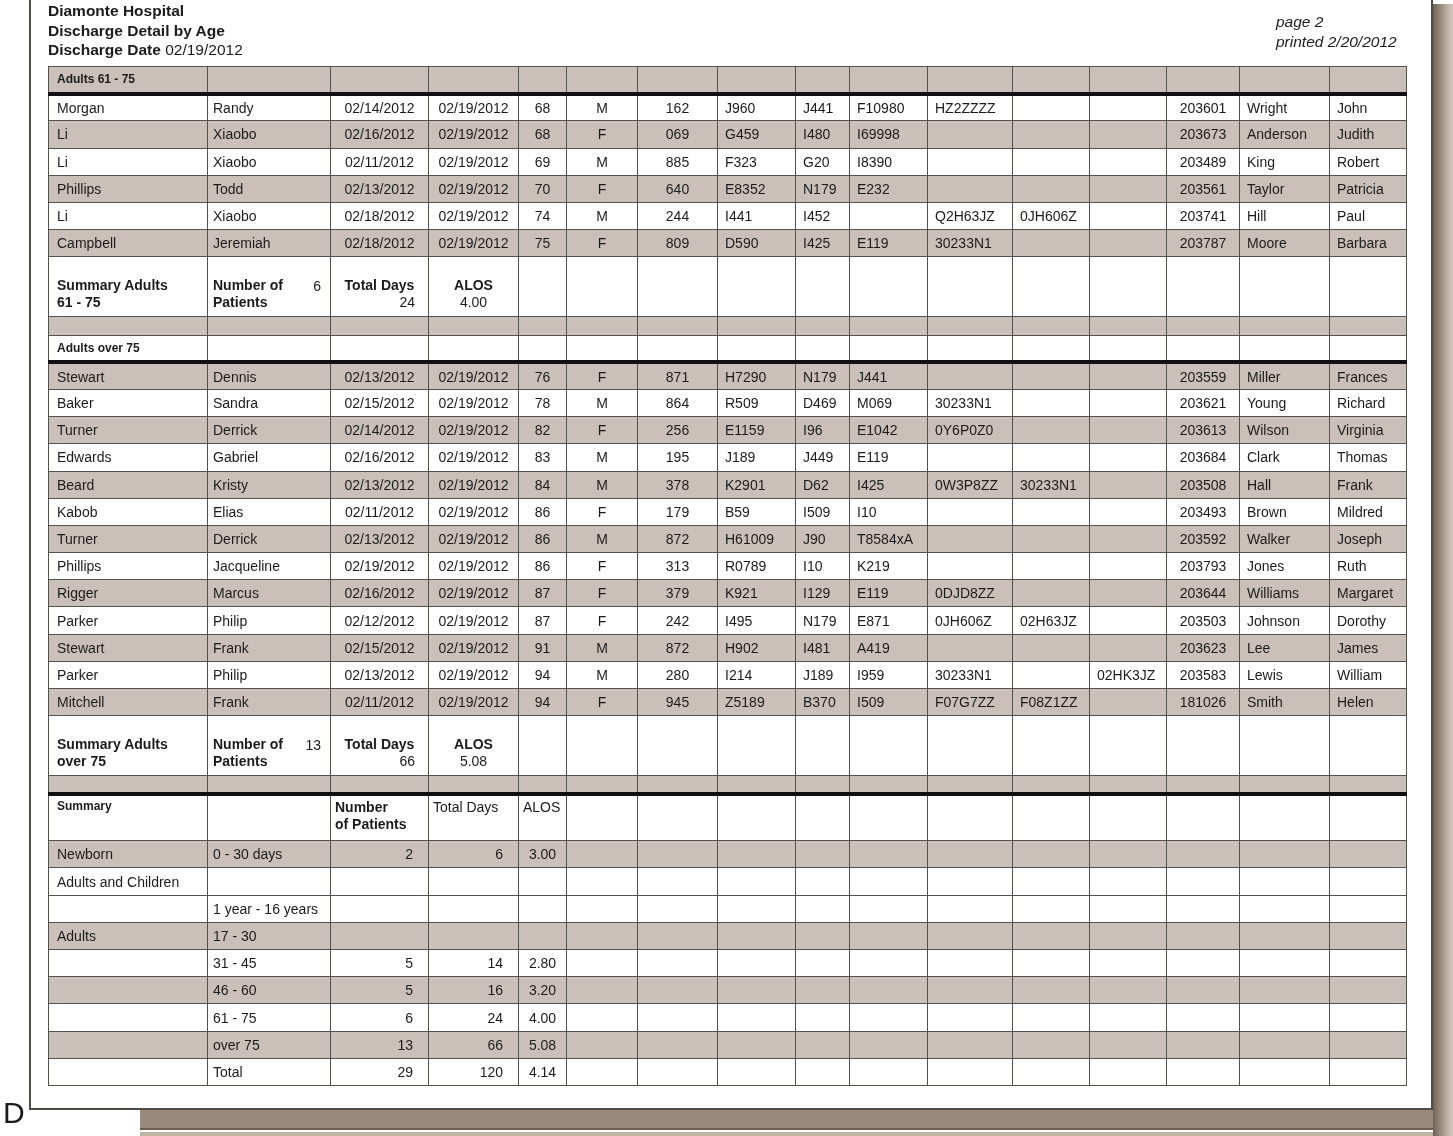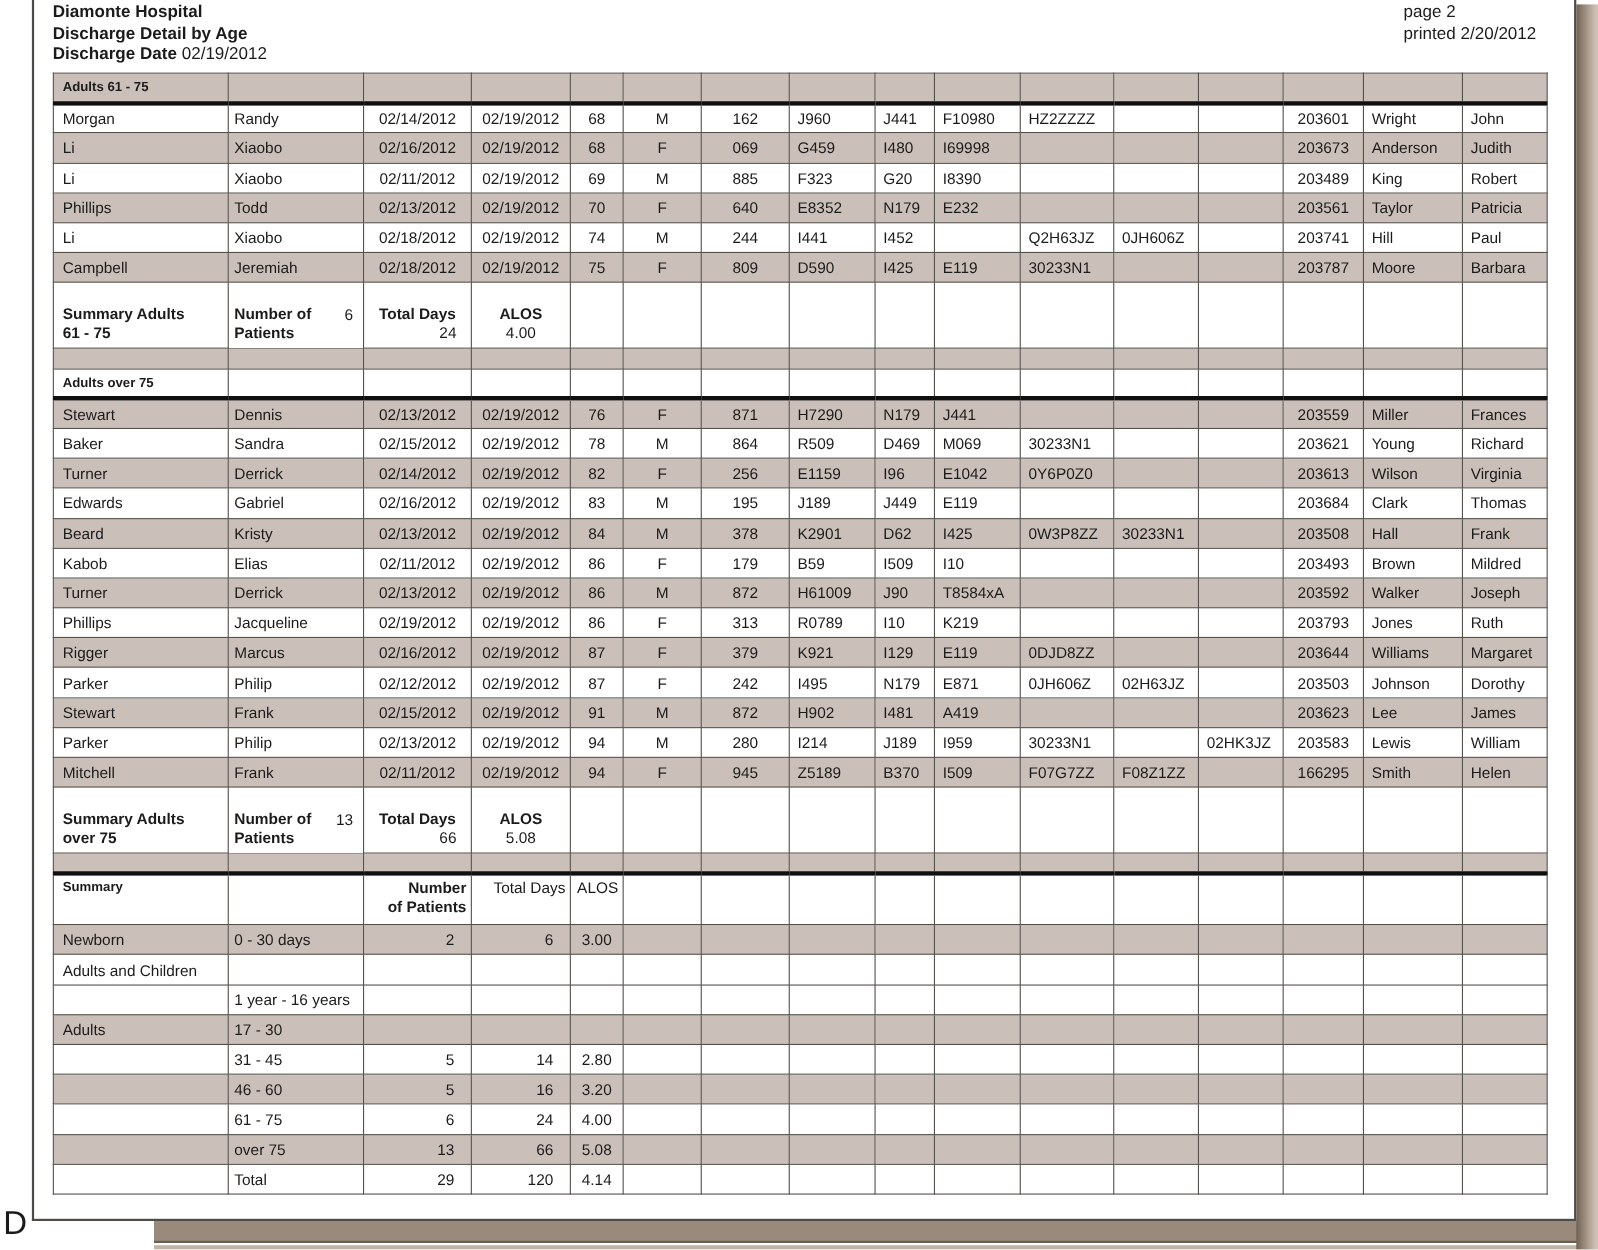--- a/index.html
+++ b/index.html
@@ -9,39 +9,39 @@
   *{margin:0;padding:0;box-sizing:border-box;}
   html,body{width:1453px;height:1136px;overflow:hidden;background:#fff;
     font-family:"Liberation Sans",sans-serif;color:#1b1b1b;}
   .stage{position:relative;width:1453px;height:952px;}
 
   .page-frame{position:absolute;left:29px;top:-3px;width:1404px;height:1113px;
     border:2px solid var(--pageedge);border-top:none;background:#fff;z-index:0;}
 
   .report-header{position:absolute;left:48px;top:1px;font-size:15.5px;font-weight:bold;line-height:19.5px;z-index:2;}
   .report-header .val{font-weight:normal;}
-  .page-info{position:absolute;left:1276px;top:1px;font-size:15.5px;line-height:19.5px;z-index:2;}
+  .page-info{position:absolute;left:1276px;top:12px;font-size:15.5px;line-height:19.5px;z-index:2;font-style:italic;}
 
   table.report{position:absolute;left:48px;top:66px;width:1358px;height:1020px;
     border-collapse:collapse;table-layout:fixed;font-size:14px;z-index:1;}
   td{border:1.5px solid var(--grid);height:25px;padding:0 4px;vertical-align:middle;
     overflow:hidden;white-space:nowrap;}
   tr.tan td{background:var(--tan);}
   tr.white td{background:#fff;}
   tr.thickb td{border-bottom:4px solid var(--thick);}
   tr.thickt td{border-top:4px solid var(--thick);}
   tr.r-blank td{height:17px;}
   tr.r-sum td{height:51px;vertical-align:top;padding-top:20px;}
   tr.r-fhead td{height:43px;vertical-align:top;padding-top:3px;}
 
   .bold{font-weight:bold;}
   .fs15{font-size:12px;}
   .pre{white-space:pre-line;line-height:17px;}
   .rel{position:relative;}
-  .ctr{text-align:right;margin-top:17px;}
+  .ctr{text-align:left;margin-top:17px;}
   .numr{text-align:right;padding-right:15px;}
   .numr2{text-align:center;padding-right:4px;}
   .c0{text-align:left;padding-left:8px;}
   .c1,.cpat{text-align:left;padding-left:5px;}
   .c2,.c3,.c4,.c5,.c6,.c13{text-align:center;}
   .c7,.c8,.c9,.c10,.c11,.c12,.c14,.c15{text-align:left;padding-left:7px;}
   .tdl{text-align:center;font-weight:bold;line-height:17px;}
   .tdv{text-align:right;padding-right:9px;line-height:17px;}
   .adl{text-align:center;font-weight:bold;line-height:17px;}
   .adv{text-align:center;line-height:17px;}
@@ -507,21 +507,21 @@
           <td class="c3">02/19/2012</td>
           <td class="c4">94</td>
           <td class="c5">F</td>
           <td class="c6">945</td>
           <td class="c7">Z5189</td>
           <td class="c8">B370</td>
           <td class="c9">I509</td>
           <td class="c10">F07G7ZZ</td>
           <td class="c11">F08Z1ZZ</td>
           <td class="c12"></td>
-          <td class="c13">166295</td>
+          <td class="c13">181026</td>
           <td class="c14">Smith</td>
           <td class="c15">Helen</td>
         </tr>
         <tr class="r-sum white">
           <td class="c0 bold pre">Summary Adults
 over 75</td>
           <td class="cpat rel">
             <div class="bold pre">Number of
 Patients</div>
             <span class="pval">13</span>

